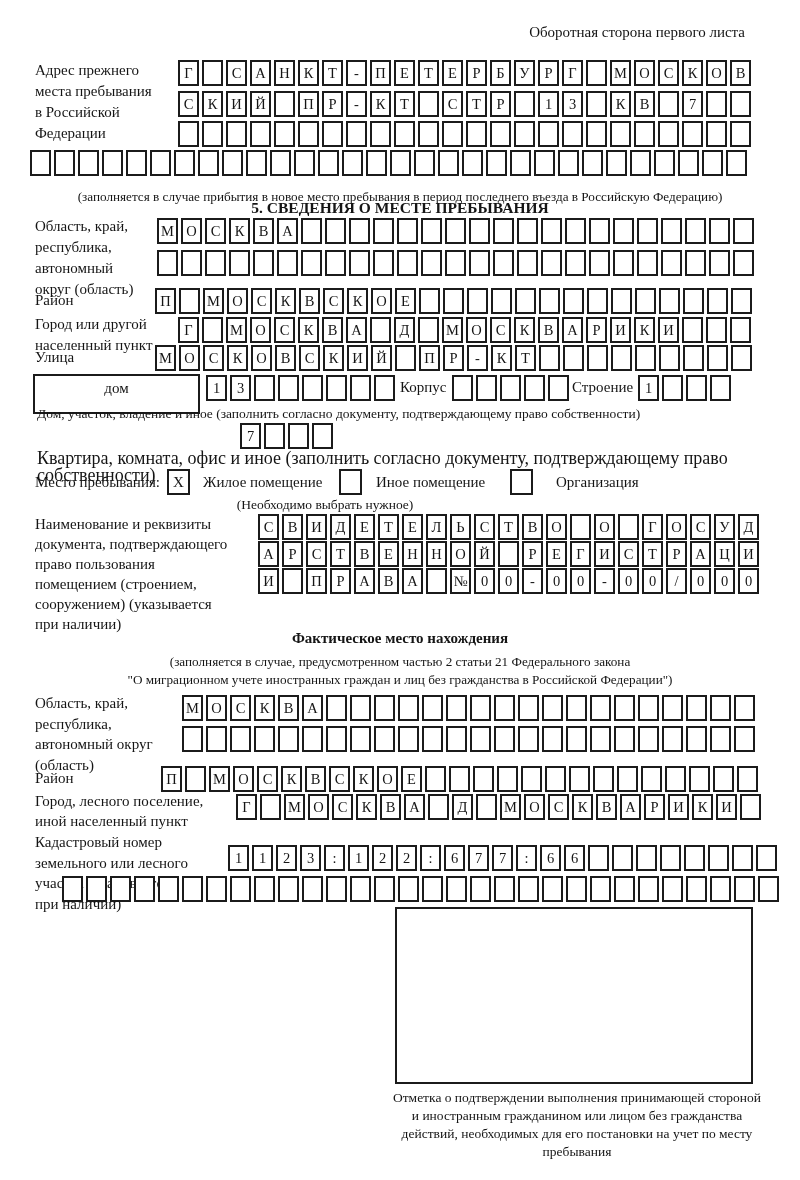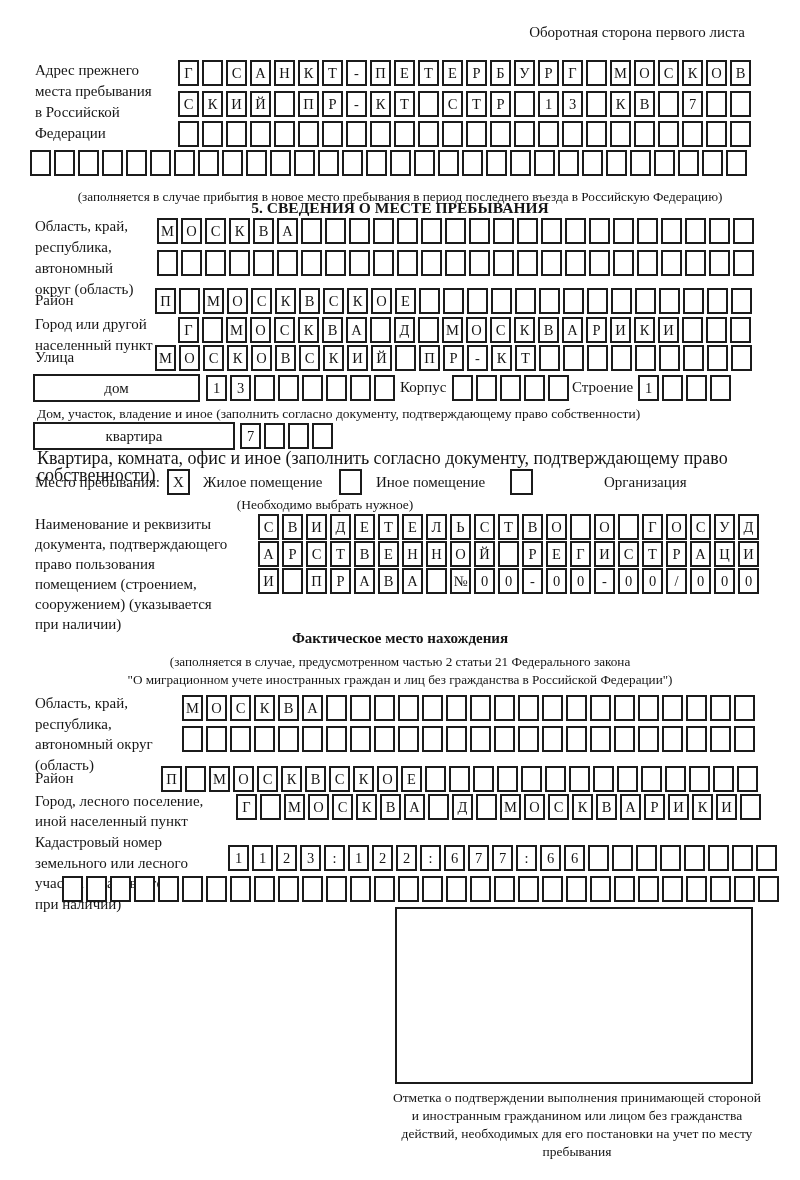--- a/index.html
+++ b/index.html
@@ -10,21 +10,21 @@
   .lbl{position:absolute;font-size:15px;line-height:21px;white-space:pre-line;}
   .cap{position:absolute;font-size:13.2px;line-height:17px;}
   .center{left:0;width:800px;text-align:center;}
   .title{position:absolute;left:0;width:800px;text-align:center;font-weight:bold;font-size:15.5px;}
   .cells{position:absolute;display:flex;gap:3px;}
   .cell{
     width:21px;height:26px;box-sizing:border-box;border:2px solid #1b1b1b;
     text-align:center;font-size:14.5px;line-height:23px;flex:0 0 auto;background:#fff;
   }
   .longbox{
-    position:absolute;height:28px;box-sizing:border-box;border:2px solid #1b1b1b;
+    position:absolute;height:40px;box-sizing:border-box;border:2px solid #1b1b1b;
     text-align:center;font-size:15px;line-height:25px;background:#fff;
   }
   .chk{
     position:absolute;width:23px;height:26px;box-sizing:border-box;border:2px solid #1b1b1b;
     text-align:center;font-size:15px;line-height:23px;background:#fff;
   }
   .bigbox{position:absolute;box-sizing:border-box;border:2px solid #1b1b1b;background:#fff;}
 </style>
 </head>
 <body>
@@ -318,36 +318,35 @@
     </div>
   <div class="lbl" style="left:572px;top:377px;">Строение</div>
   <div class="cells" style="left:638px;top:375px;">
       <span class="cell">1</span>
       <span class="cell"></span>
       <span class="cell"></span>
       <span class="cell"></span>
     </div>
   <div class="cap" style="left:37px;top:405px;font-size:13.5px;">Дом, участок, владение и иное (заполнить согласно документу, подтверждающему право собственности)</div>
 
-  <div class="longbox" style="left:33px;top:422px;width:202px;">квартира</div>
   <div class="cells" style="left:240px;top:423px;">
       <span class="cell">7</span>
       <span class="cell"></span>
       <span class="cell"></span>
       <span class="cell"></span>
     </div>
   <div class="cap" style="left:37px;top:450px;font-size:18px;">Квартира, комната, офис и иное (заполнить согласно документу, подтверждающему право собственности)</div>
 
   <div class="lbl" style="left:35px;top:472px;">Место пребывания:</div>
   <div class="chk" style="left:167px;top:469px;">X</div>
   <div class="lbl" style="left:203px;top:472px;">Жилое помещение</div>
   <div class="chk" style="left:339px;top:469px;"></div>
   <div class="lbl" style="left:376px;top:472px;">Иное помещение</div>
   <div class="chk" style="left:510px;top:469px;"></div>
-  <div class="lbl" style="left:556px;top:472px;margin-left:48px;">Организация</div>
+  <div class="lbl" style="left:556px;top:472px;">Организация</div>
   <div class="cap" style="left:170px;top:496px;width:310px;text-align:center;font-size:13.5px;">(Необходимо выбрать нужное)</div>
 
   <div class="lbl" style="left:35px;top:514px;line-height:20px;">Наименование и реквизиты
 документа, подтверждающего
 право пользования
 помещением (строением,
 сооружением) (указывается
 при наличии)</div>
   <div class="cells" style="left:258px;top:514px;">
       <span class="cell">С</span>

